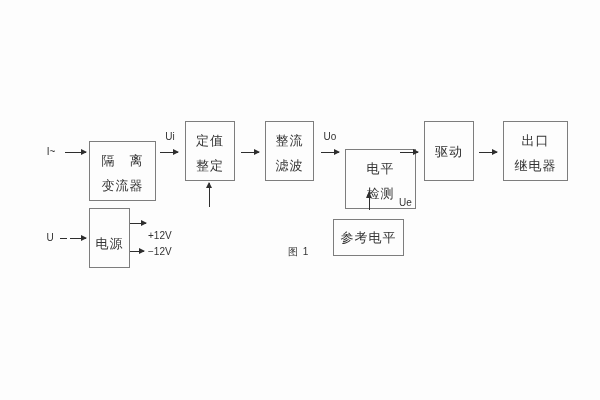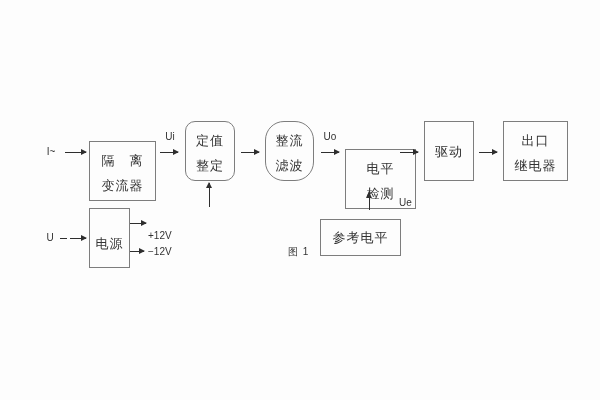--- a/index.html
+++ b/index.html
@@ -45,28 +45,28 @@
     content:'';position:absolute;top:-1px;left:-3px;
     width:0;height:0;
     border-bottom:6px solid #2e2e2e;
     border-left:3.5px solid transparent;
     border-right:3.5px solid transparent;
   }
   .dash{position:absolute;height:1px;background:#2e2e2e;}
 
   
   .b-isolation{left:89px;top:121px;width:67px;height:60px;margin-top:20px;}
-  .b-setting{left:185px;top:121px;width:50px;height:60px;border-radius:10px;}
-  .b-rectify{left:265px;top:121px;width:49px;height:60px;border-radius:19px;}
+  .b-setting{left:185px;top:121px;width:50px;height:60px;}
+  .b-rectify{left:265px;top:121px;width:49px;height:60px;}
   .b-detect{left:345px;top:121px;width:71px;height:60px;margin-top:28px;}
   .b-drive{left:424px;top:121px;width:50px;height:60px;padding-top:0;}
   .b-relay{left:503px;top:121px;width:65px;height:60px;}
   .b-power{left:89px;top:208px;width:41px;height:60px;padding-top:11px;}
   .b-ratio{left:185px;top:208px;width:48px;height:60px;}
-  .b-reference{left:320px;top:219px;width:81px;height:37px;padding-top:0;}
+  .b-reference{left:333px;top:219px;width:71px;height:37px;padding-top:0;}
 </style>
 </head>
 <body>
 
 <div class="canvas">
 
   <div class="box b-isolation">
     <span>隔　离</span>
     <span>变流器</span>
   </div>

